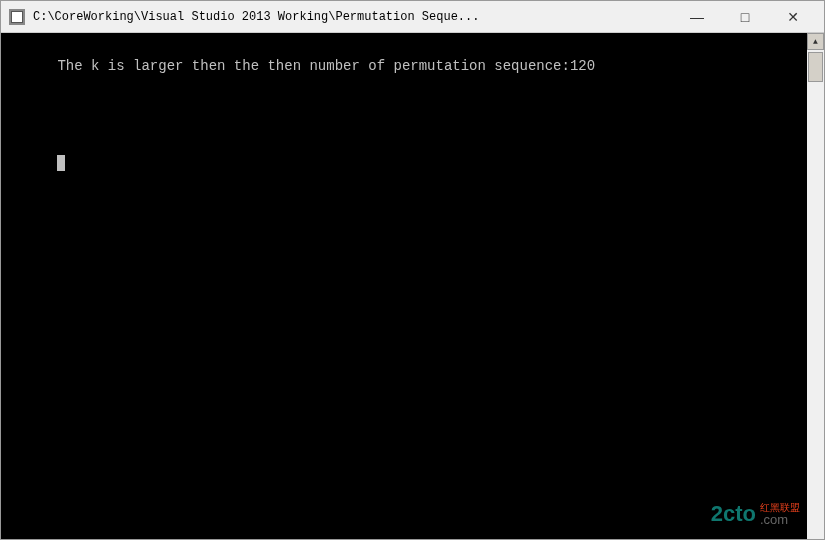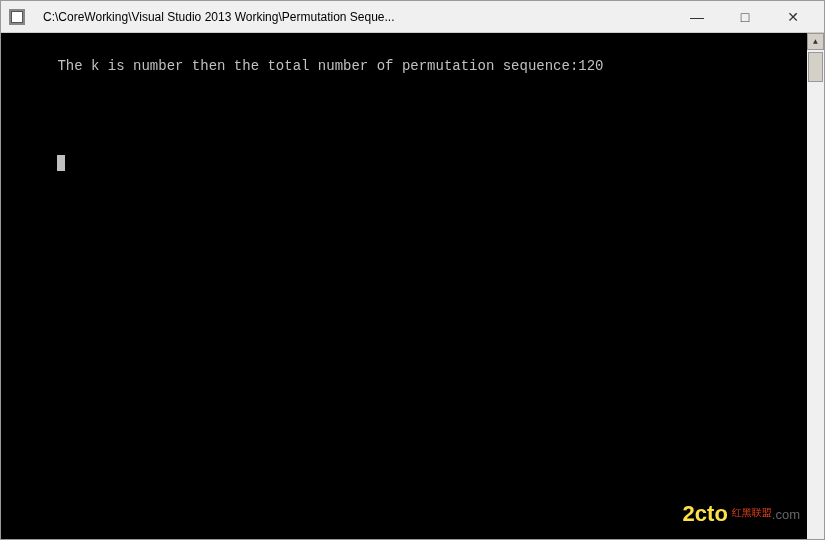--- a/index.html
+++ b/index.html
@@ -47,27 +47,26 @@
 
     .title-bar-icon-inner {
       width: 12px;
       height: 12px;
       border: 1px solid #555;
       background: white;
     }
 
     .title-bar-text {
       flex: 1;
-      font-family: Liberation Sans, sans-serif;
+      font-family: Liberation Mono, monospace;
       font-size: 12px;
       color: #000;
       white-space: nowrap;
       overflow: hidden;
       text-overflow: ellipsis;
-      margin-left: 10px;
     }
 
     .title-bar-buttons {
       display: flex;
       gap: 2px;
       margin-left: 8px;
     }
 
     .title-btn {
       width: 46px;
@@ -149,26 +148,26 @@
     }
 
     .watermark-logo {
       font-family: Arial, sans-serif;
       font-size: 22px;
       font-weight: bold;
       color: #e8401c;
     }
 
     .watermark-logo span {
-      color: #fde047;
+      color: #0f766e;
     }
 
     .watermark-text {
       display: flex;
-      flex-direction: row;
+      flex-direction: column;
       line-height: 1;
     }
 
     .watermark-cn {
       font-family: Arial, sans-serif;
       font-size: 10px;
       color: #e8401c;
     }
 
     .watermark-com {
@@ -189,21 +188,21 @@
     <span class="title-bar-text">C:\CoreWorking\Visual Studio 2013 Working\Permutation Seque...</span>
     <div class="title-bar-buttons">
       <button class="title-btn">—</button>
       <button class="title-btn">□</button>
       <button class="title-btn close">✕</button>
     </div>
   </div>
 
   <div class="console-area">
     <div class="console-content">
-      <span>The k is number then the total number of permutation sequence:120</span>
+      <span>The k is larger then the then number of permutation sequence:120</span>
       <br>
       <br>
       <span class="cursor-block"></span>
     </div>
 
     <div class="scrollbar-track">
       <div class="scrollbar-btn">▲</div>
       <div class="scrollbar-thumb"></div>
     </div>
 

